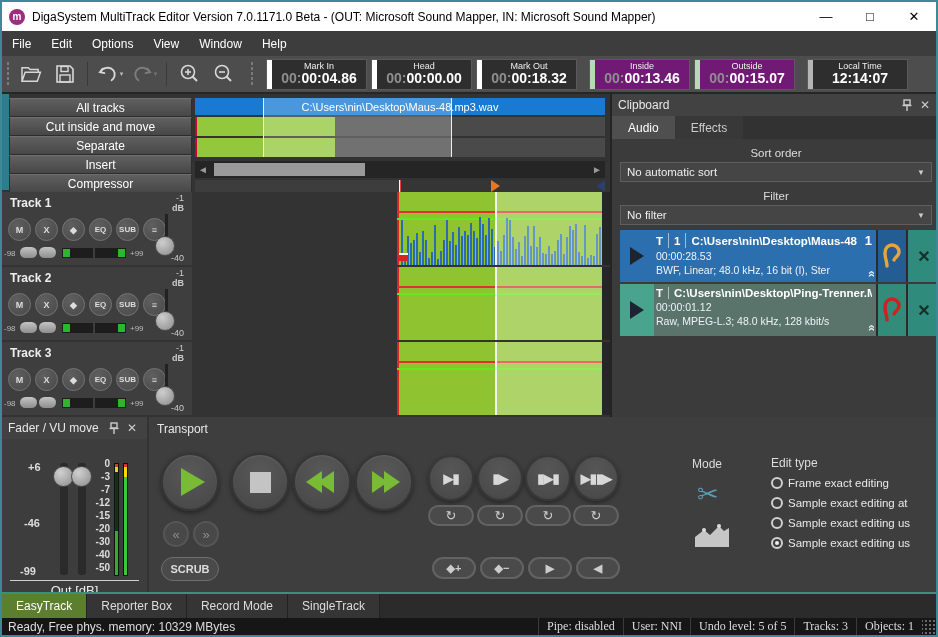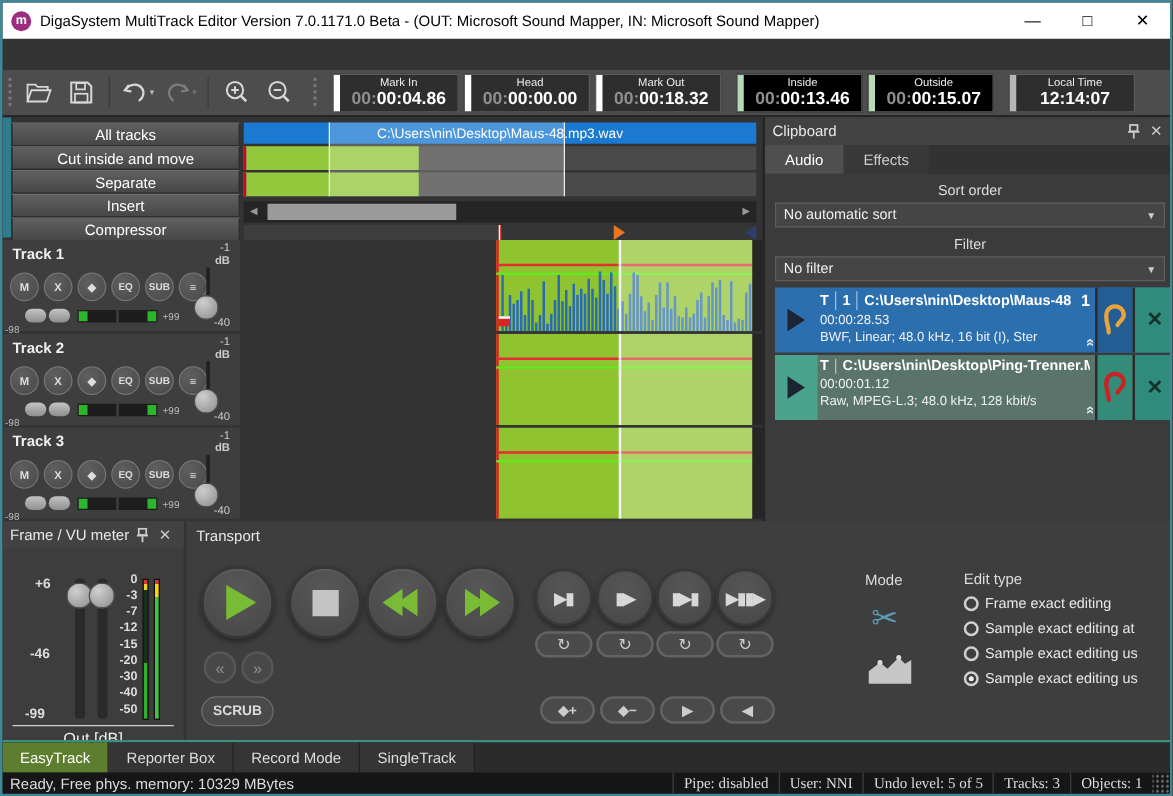--- a/index.html
+++ b/index.html
@@ -17,21 +17,21 @@
   .menu-item { padding:0 10px; height:100%; display:flex; align-items:center; }
 
   
   .toolbar { position:absolute; left:0; top:54px; right:0; height:38px; background:#4d4d4d; display:flex; align-items:center; border-bottom:2px solid #262626; }
   .grip { width:4px; height:26px; margin:0 4px; background-image:radial-gradient(#7a7a7a 1px, transparent 1.2px); background-size:4px 5px; }
   .tbtn { width:30px; height:28px; display:flex; align-items:center; justify-content:center; margin:0 2px; }
   .tsep { width:1px; height:24px; background:#3a3a3a; margin:0 5px; }
   .caret-sm { font-size:7px; color:#bbb; margin-left:1px; }
   .disabled { opacity:.35; }
   .timebox { width:101px; height:31px; background:#2e2e2e; border:1px solid #5a5a5a; display:flex; margin-right:4px; }
-  .timebox.green { background:#000000; }
+  .timebox.green { background:#701a75; }
   .accentbar { width:5px; height:100%; }
   .tb-body { flex:1; display:flex; flex-direction:column; align-items:center; justify-content:center; line-height:1.05; }
   .tb-label { font-size:9px; color:#eee; }
   .tb-value { font-size:14px; font-weight:bold; color:#fff; white-space:nowrap; }
   .tb-prefix { color:#8f8f8f; font-weight:bold; }
 
   
   .teal-strip { position:absolute; left:0; top:92px; width:7px; height:96px; background:#2f7d8c; }
   .sidebtns { position:absolute; left:7px; top:96px; width:183px; }
   .sidebtn { height:19px; background:linear-gradient(#606060,#474747); border:1px solid #2d2d2d; border-top-color:#6e6e6e; color:#fff; font-size:12px; display:flex; align-items:center; justify-content:center; }
@@ -75,21 +75,21 @@
 
   
   .track { position:absolute; left:0; width:608px; height:73px; }
   .thead { position:absolute; left:0; top:0; width:190px; height:100%; background:#3e3e3e; color:#eee; }
   .tname { position:absolute; left:8px; top:4px; font-size:12px; font-weight:bold; }
   .tdb-top { position:absolute; right:8px; top:2px; font-size:9px; color:#ccc; text-align:right; line-height:1.1; }
   .tdb-bottom { position:absolute; right:8px; bottom:2px; font-size:9px; color:#ccc; }
   .tbtns { position:absolute; left:6px; top:26px; display:flex; }
   .cbtn { width:23px; height:23px; border-radius:50%; border:1px solid #757575; background:radial-gradient(circle at 35% 30%, #5f5f5f, #494949); color:#ddd; font-size:9px; font-weight:bold; display:flex; align-items:center; justify-content:center; margin-right:4px; }
   .cbtn.small-font { font-size:8px; }
-  .tpan-left { position:absolute; left:2px; top:57px; font-size:8px; color:#bbb;margin-top:10px; }
+  .tpan-left { position:absolute; left:2px; top:57px; font-size:8px; color:#bbb; }
   .tpan-right { position:absolute; left:128px; top:57px; font-size:8px; color:#bbb; }
   .toval { position:absolute; top:55px; width:17px; height:11px; border-radius:6px; background:linear-gradient(#c4c4c4,#8e8e8e); }
   .tmeter { position:absolute; left:60px; top:56px; width:31px; height:10px; background:#1d1d1d; }
   .tmeter .gsq { position:absolute; top:1px; width:7px; height:8px; background:#2db52d; }
   .tfader-line { position:absolute; left:163px; top:22px; width:3px; height:32px; background:#222; }
   .tfader-knob { position:absolute; left:153px; top:44px; width:20px; height:20px; border-radius:50%; background:radial-gradient(circle at 35% 30%, #cecece, #8a8a8a); border:1px solid #4e4e4e; }
   .twave { position:absolute; left:190px; top:0; width:410px; height:100%; background:#333; overflow:hidden; }
   .clip { position:absolute; left:205px; right:0; top:0; bottom:0; background:#8fc32f; }
   .clip-redline-v { position:absolute; left:0; top:0; bottom:0; width:2px; background:#d22; }
   .clip-redline-h { position:absolute; left:0; right:0; top:19px; height:2px; background:#e03030; }
@@ -149,20 +149,28 @@
 <div class="app">
 
   <div class="titlebar">
     <div class="appicon">m</div>
     <div class="title-text">DigaSystem MultiTrack Editor Version 7.0.1171.0 Beta - (OUT: Microsoft Sound Mapper, IN: Microsoft Sound Mapper)</div>
     <div class="winbtn">—</div>
     <div class="winbtn">□</div>
     <div class="winbtn">✕</div>
   </div>
 
+  <div class="menubar">
+    <div class="menu-item">File</div>
+    <div class="menu-item">Edit</div>
+    <div class="menu-item">Options</div>
+    <div class="menu-item">View</div>
+    <div class="menu-item">Window</div>
+    <div class="menu-item">Help</div>
+  </div>
 
   <div class="toolbar">
     <div class="grip"></div>
     <div class="tbtn">
       <svg width="22" height="18" viewBox="0 0 24 20">
           <path d="M2 18 V3 H9 L11 5 H20 V8 M2 18 L5.5 8 H22.5 L19 18 Z" fill="none" stroke="#d8d8d8" stroke-width="1.6"></path>
         </svg>
     </div>
     <div class="tbtn">
       <svg width="20" height="20" viewBox="0 0 20 20">
@@ -532,21 +540,21 @@
         <div class="clip-redline-h"></div>
         <div class="clip-greenline-h"></div>
         <div class="clip-sel"></div>
       </div>
     </div>
     <div class="vscroll"></div>
   </div>
 
   <div class="vupanel">
     <div class="panel-head">
-      <span>Frame / VU meter</span>
+      <span>Fader / VU move</span>
       <span class="spacer"></span>
       <span class="ph-icon">
         <svg width="10" height="12" viewBox="0 0 10 12">
             <rect x="2" y="1" width="6" height="5" fill="none" stroke="#ccc" stroke-width="1.4"></rect>
             <line x1="0.5" y1="6.5" x2="9.5" y2="6.5" stroke="#ccc" stroke-width="1.4"></line>
             <line x1="5" y1="7" x2="5" y2="12" stroke="#ccc" stroke-width="1.4"></line>
           </svg>
       </span>
       <span class="ph-icon">✕</span>
     </div>

